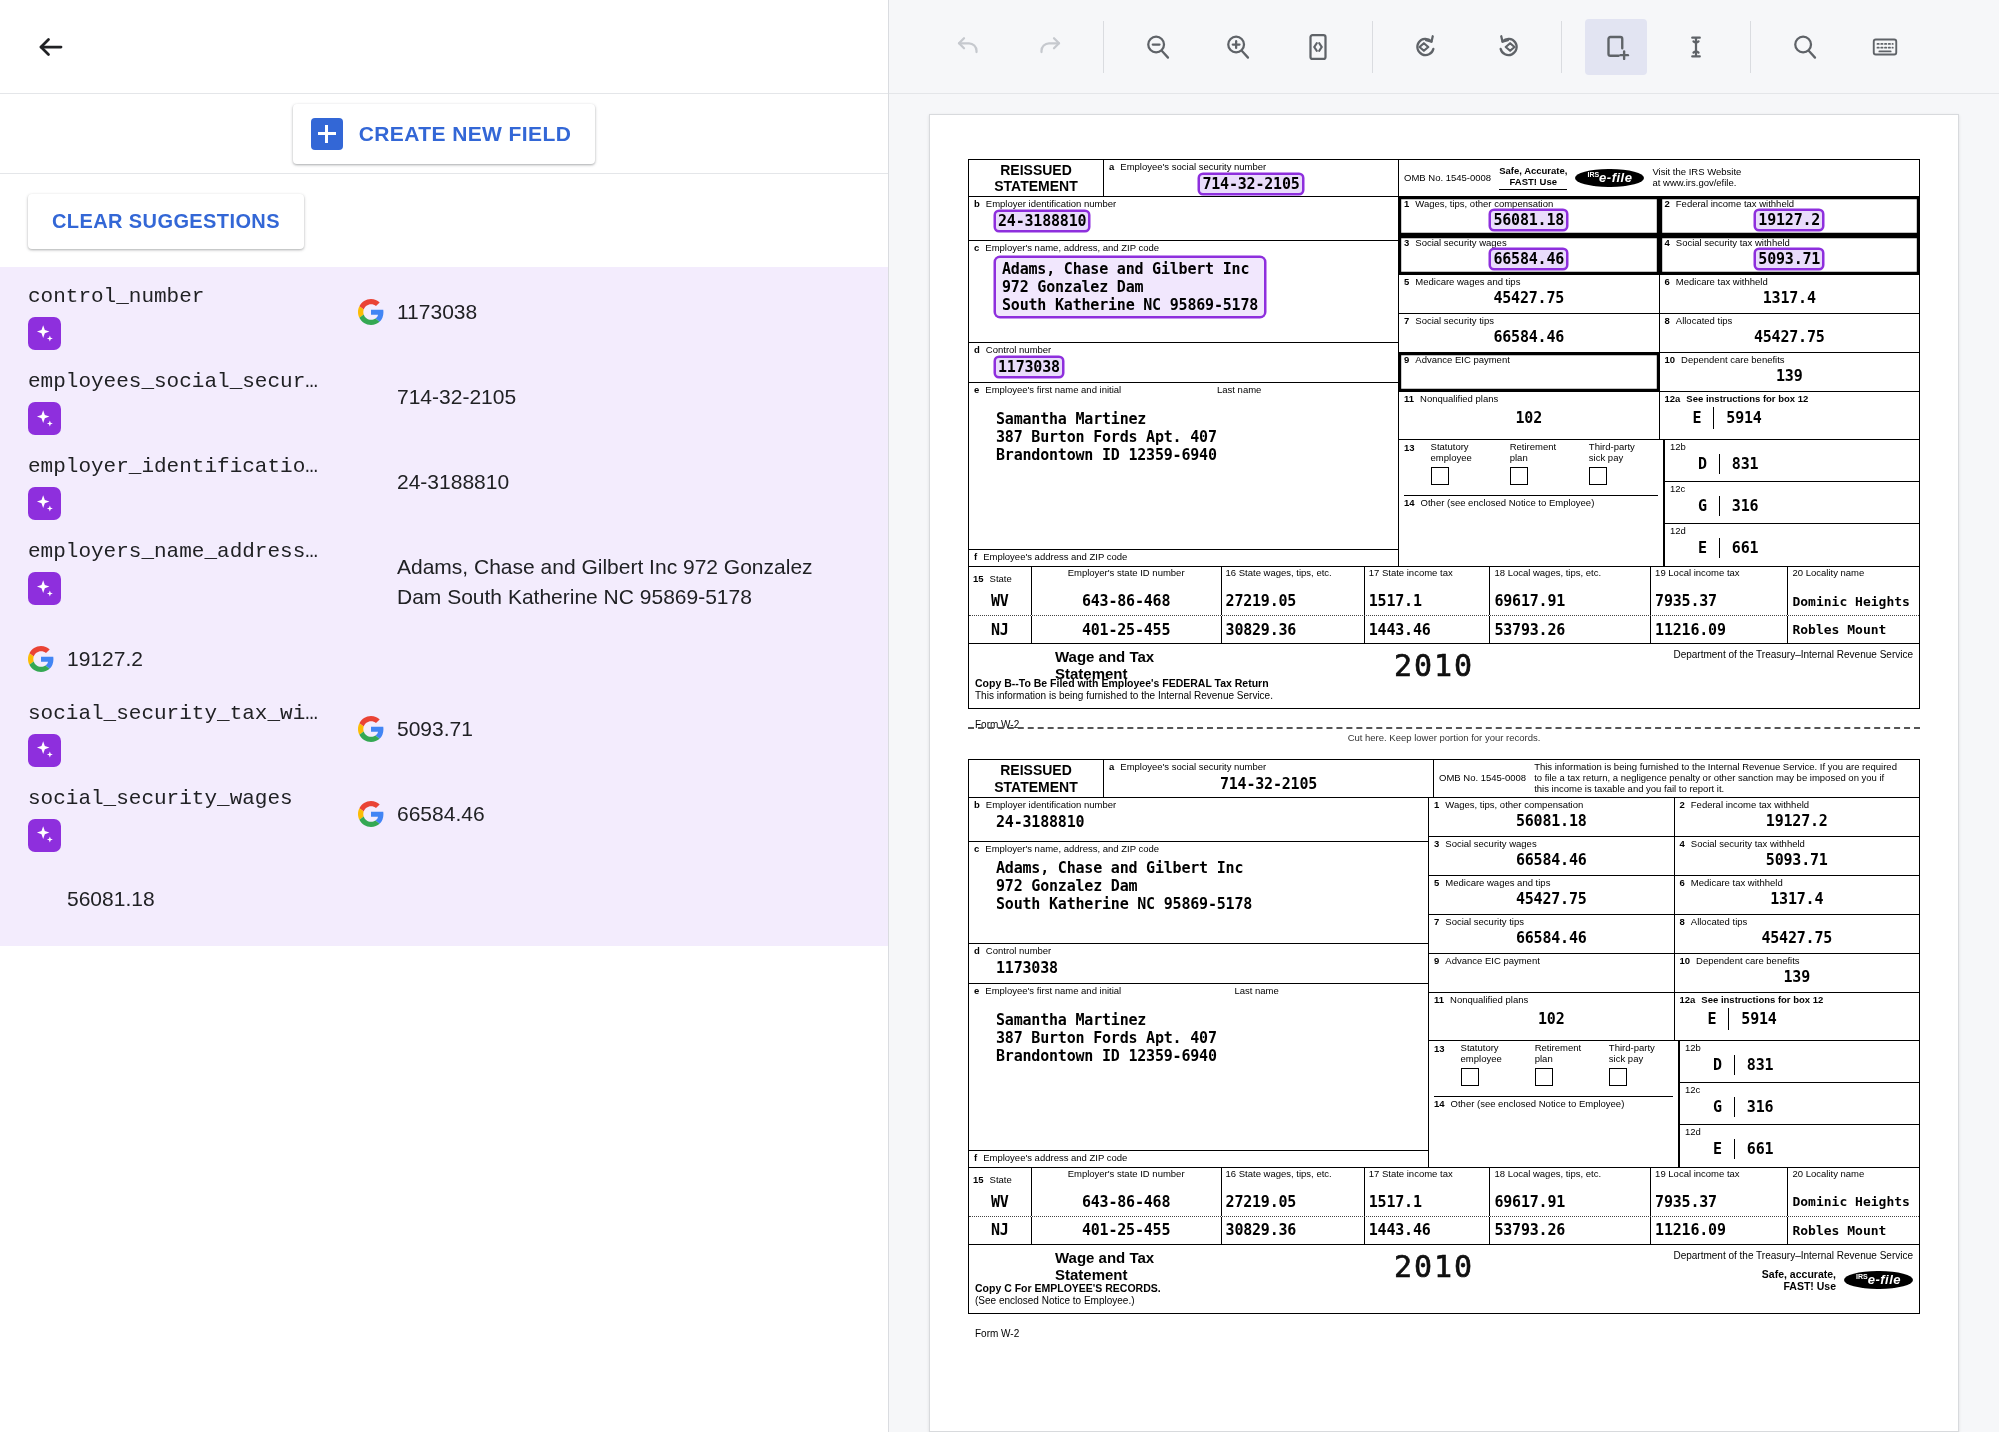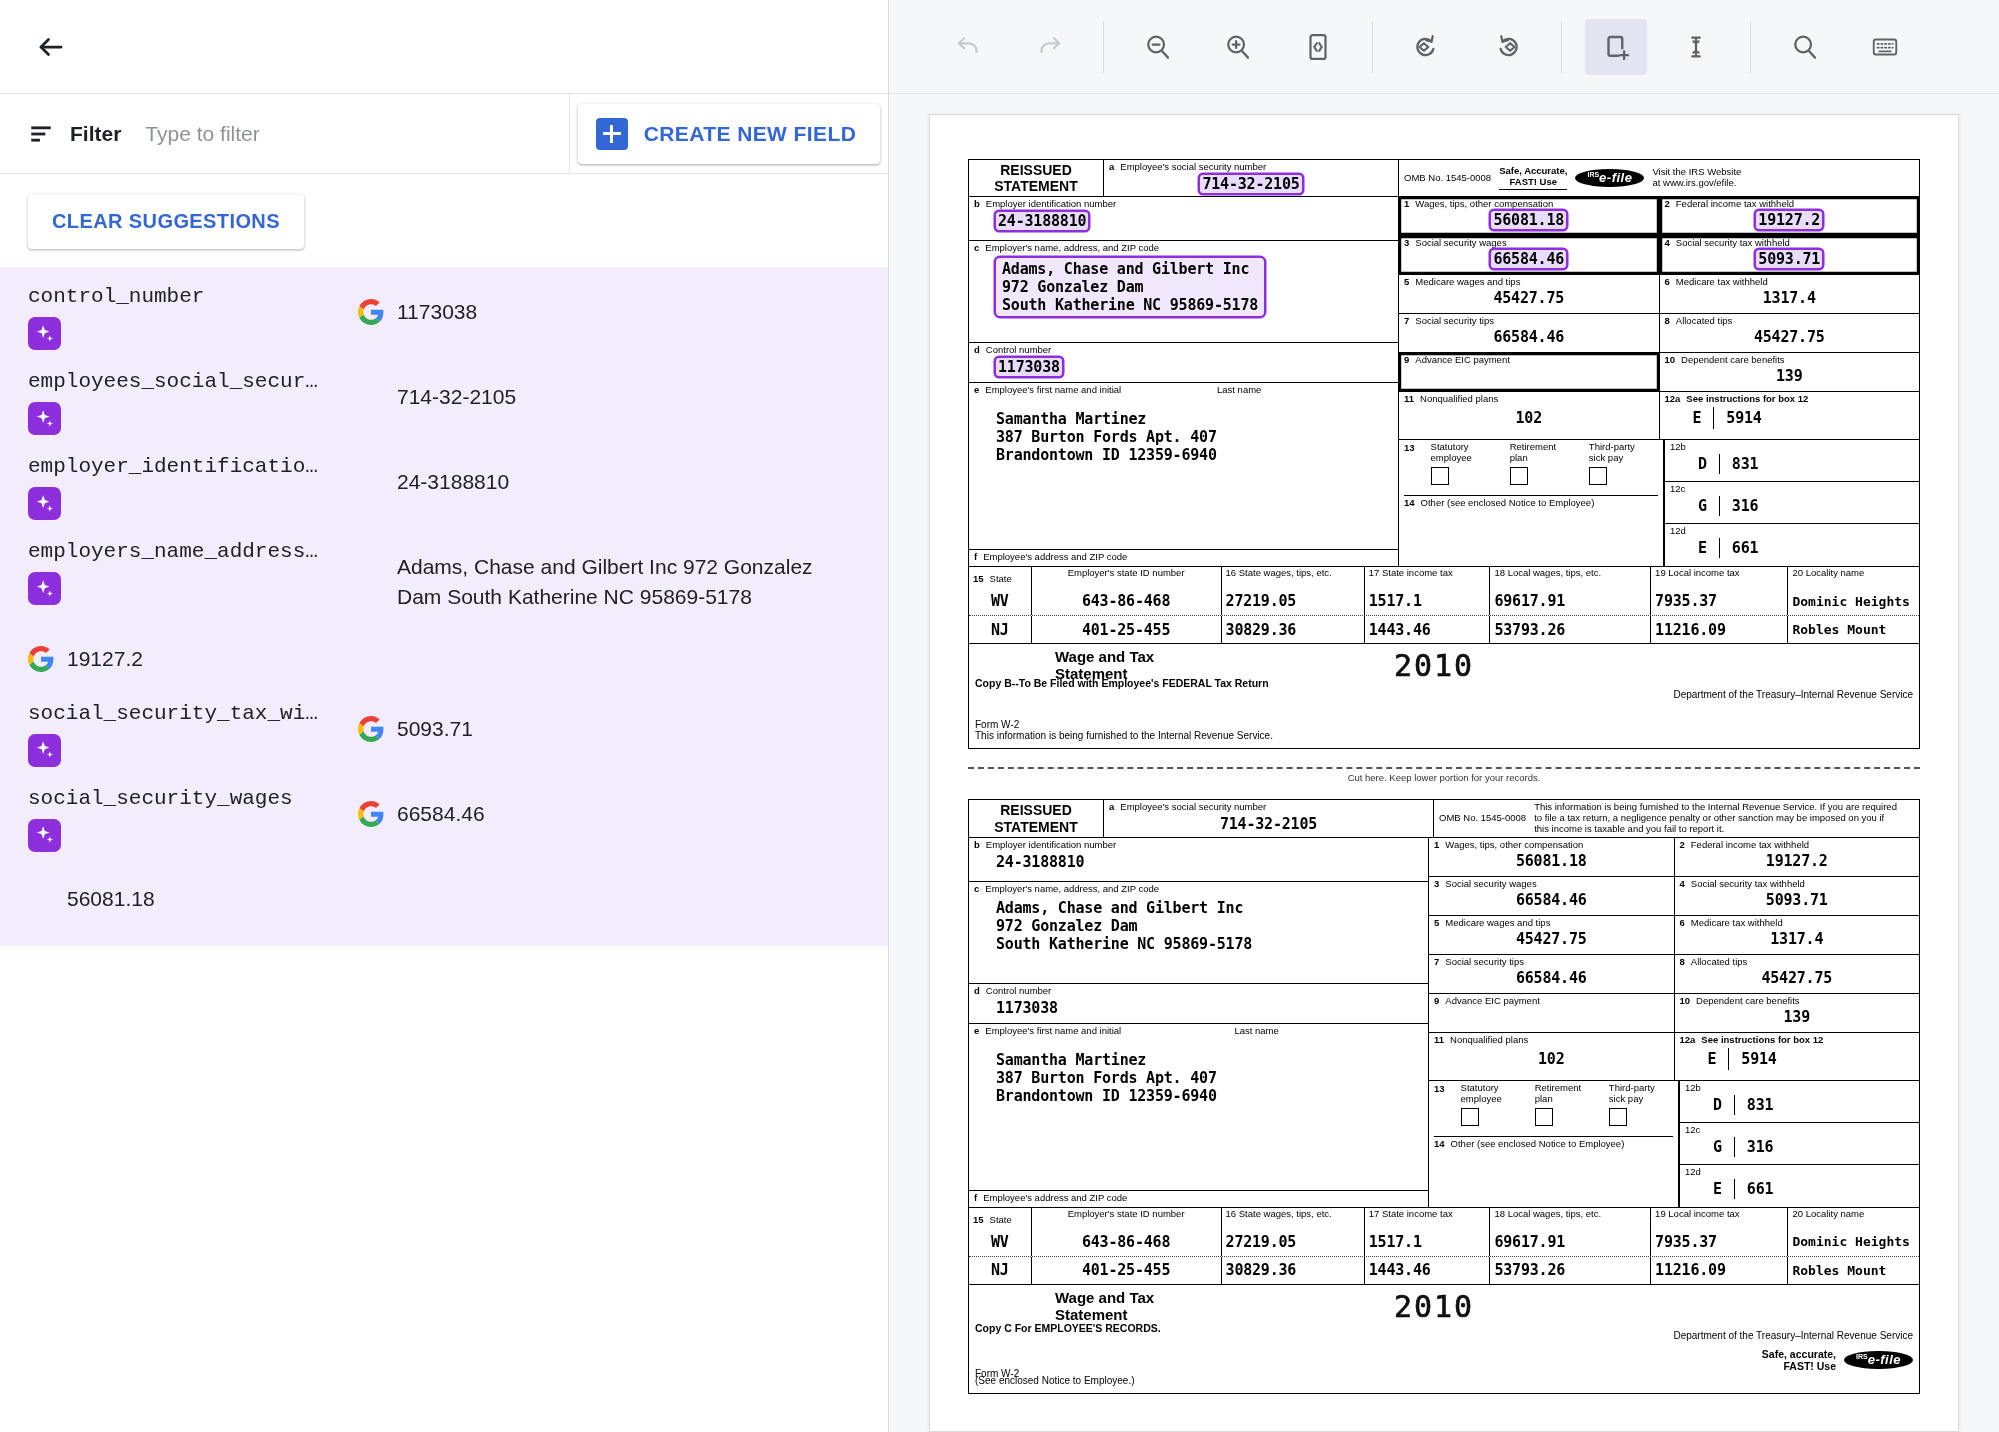--- a/index.html
+++ b/index.html
@@ -308,48 +308,39 @@
   }
   .cutline .dashes {
     position: absolute; left: 0; right: 0; top: 8px;
     border-top: 2px dashed #555;
   }
   .cutline .ctext {
     position: relative; background: #fff; padding: 0 8px;
     font-size: 9.5px; color: #333; margin-top: 10px;
   }
   .checkbox-sq { width: 18px; height: 18px; border: 1.4px solid #000; display: inline-block; }
-  .footer-note { font-size: 10px; line-height: 1.3; margin-top: 40px; }
+  .footer-note { font-size: 10px; line-height: 1.3; }
   .footer-bold { font-weight: bold; font-size: 10.5px; }
   .statecol { border-right: 1px solid #000; padding: 1px 4px; }
 </style>
 </head>
 <body>
 
 <div id="left-panel">
 
   <div id="topbar">
     <div id="back-btn">
       <svg width="30" height="30" viewBox="0 0 24 24" fill="none" stroke="#202124" stroke-width="2.2" stroke-linecap="round" stroke-linejoin="round">
         <line x1="20" y1="12" x2="4" y2="12"></line>
           <polyline points="10,18 4,12 10,6"></polyline>
       </svg>
     </div>
   </div>
 
   <div id="filterbar">
-    <div id="filter-left">
-      <svg width="26" height="26" viewBox="0 0 24 24">
-        <rect x="3" y="5" width="18" height="2.6" fill="#202124"></rect>
-        <rect x="3" y="10.7" width="13" height="2.6" fill="#202124"></rect>
-        <rect x="3" y="16.4" width="8" height="2.6" fill="#202124"></rect>
-      </svg>
-      <span id="filter-label">Filter</span>
-      <input id="filter-input" type="text" placeholder="Type to filter" style="">
-    </div>
     <div id="filter-right">
       <button id="create-field-btn">
         <span class="plus-square"></span>
         <span class="label">CREATE NEW FIELD</span>
       </button>
     </div>
   </div>
 
   <div id="clear-row">
     <button id="clear-suggestions-btn">CLEAR SUGGESTIONS</button>

